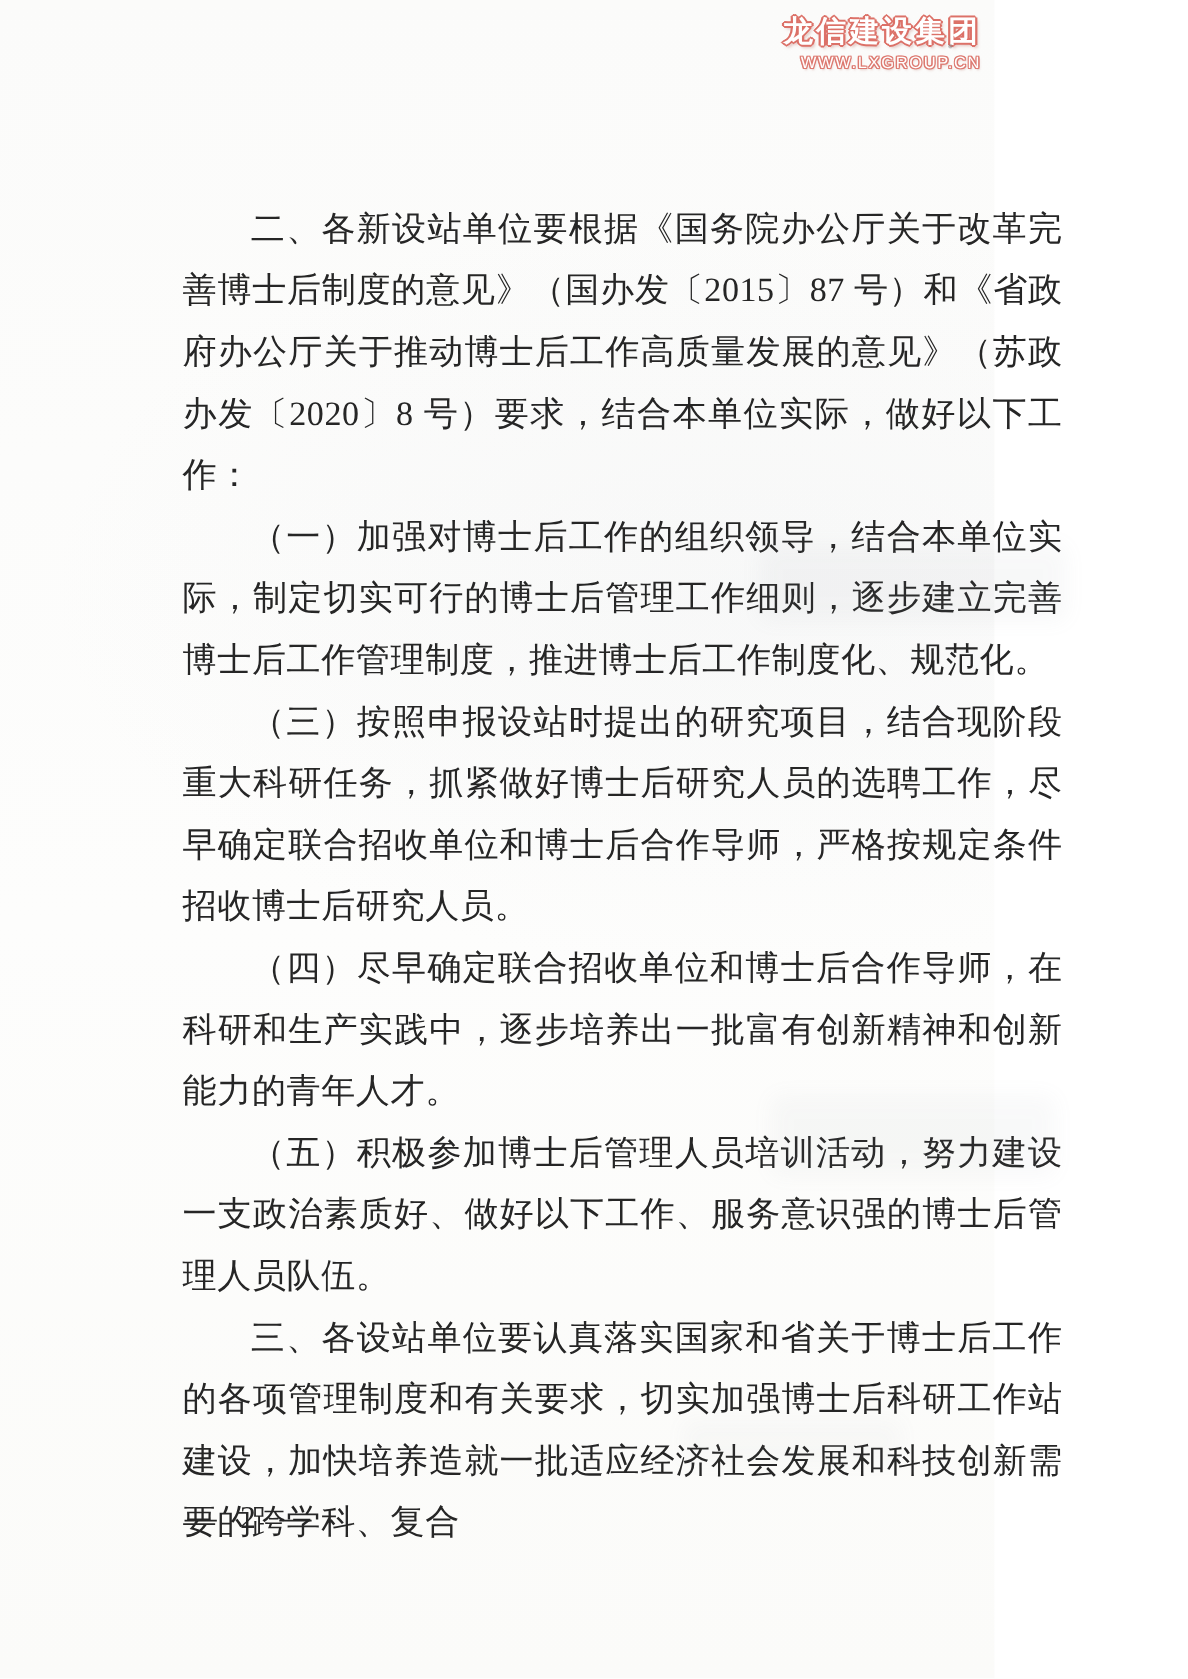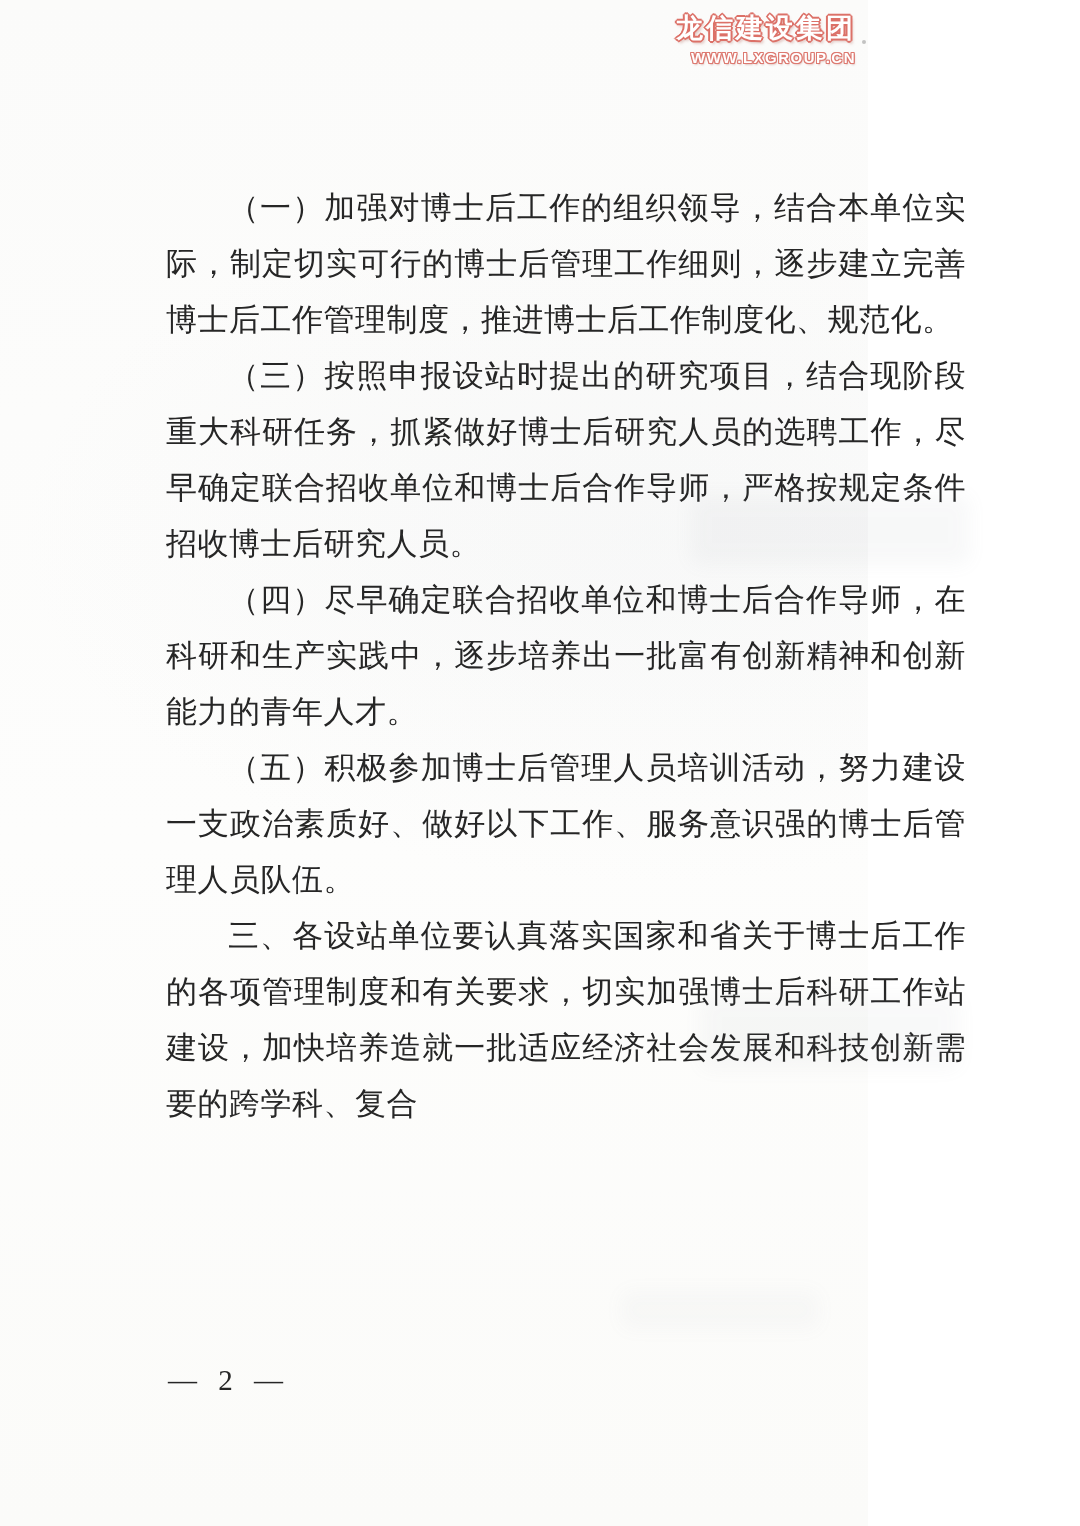--- a/index.html
+++ b/index.html
@@ -11,20 +11,21 @@
     overflow: hidden;
     font-family: "Liberation Serif", "DejaVu Serif", serif;
   }
   .page {
     position: relative;
     width: 868px;
     height: 1526px;
     background:
       radial-gradient(ellipse 900px 500px at 75% 35%, rgba(225,228,232,0.18), rgba(0,0,0,0) 70%),
       linear-gradient(180deg, #fbfbfa 0%, #fdfdfc 55%, #fbfbf9 100%);
+    padding-left: 36px;
   }
 
   
   .logo {
     position: absolute;
     top: 10px;
     right: 12px;
     text-align: right;
     font-family: "Liberation Sans", "DejaVu Sans", sans-serif;
     user-select: none;
@@ -35,21 +36,21 @@
     letter-spacing: 3px;
     color: #ffffff;
     text-shadow:
       -2px 0 #dc7168, 2px 0 #dc7168, 0 -2px #dc7168, 0 2px #dc7168,
       -1px -1px #dc7168, 1px 1px #dc7168, -1px 1px #dc7168, 1px -1px #dc7168,
       2px 3px 3px rgba(170, 80, 70, 0.35);
   }
   .logo-url {
     margin-top: 3px;
     font-size: 15px;
-    font-weight: bold;
+    font-weight: normal;
     letter-spacing: 1.5px;
     color: #ffffff;
     text-shadow:
       -1px 0 #dd7a71, 1px 0 #dd7a71, 0 -1px #dd7a71, 0 1px #dd7a71,
       -1px -1px #dd7a71, 1px 1px #dd7a71, -1px 1px #dd7a71, 1px -1px #dd7a71,
       1px 2px 2px rgba(170, 80, 70, 0.35);
   }
 
   
   .content {
@@ -105,20 +106,21 @@
 <div class="page">
 
   <div class="logo">
     <div class="logo-title">龙信建设集团</div>
     <div class="logo-url">WWW.LXGROUP.CN</div>
   </div>
 
   <div class="speck"></div>
 
   <div class="content">
+    <p>二、各新设站单位要根据《国务院办公厅关于改革完善博士后制度的意见》（国办发〔2015〕87 号）和《省政府办公厅关于推动博士后工作高质量发展的意见》（苏政办发〔2020〕8 号）要求，结合本单位实际，做好以下工作：</p>
     <p>（一）加强对博士后工作的组织领导，结合本单位实际，制定切实可行的博士后管理工作细则，逐步建立完善博士后工作管理制度，推进博士后工作制度化、规范化。</p>
     <p>（三）按照申报设站时提出的研究项目，结合现阶段重大科研任务，抓紧做好博士后研究人员的选聘工作，尽早确定联合招收单位和博士后合作导师，严格按规定条件招收博士后研究人员。</p>
     <p>（四）尽早确定联合招收单位和博士后合作导师，在科研和生产实践中，逐步培养出一批富有创新精神和创新能力的青年人才。</p>
     <p>（五）积极参加博士后管理人员培训活动，努力建设一支政治素质好、做好以下工作、服务意识强的博士后管理人员队伍。</p>
     <p>三、各设站单位要认真落实国家和省关于博士后工作的各项管理制度和有关要求，切实加强博士后科研工作站建设，加快培养造就一批适应经济社会发展和科技创新需要的跨学科、复合</p>
   </div>
 
   <div class="page-num">— 2 —</div>
 
   <div class="ghost ghost-1"></div>

